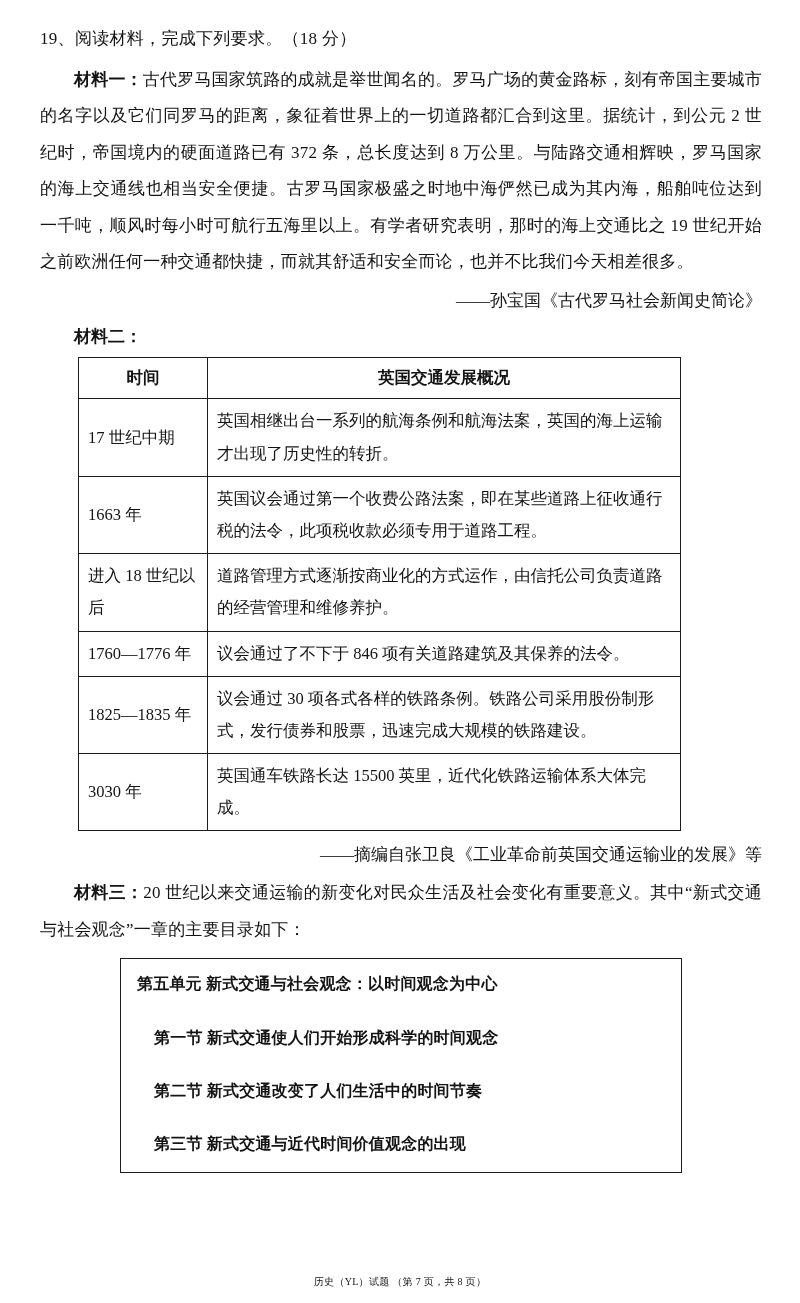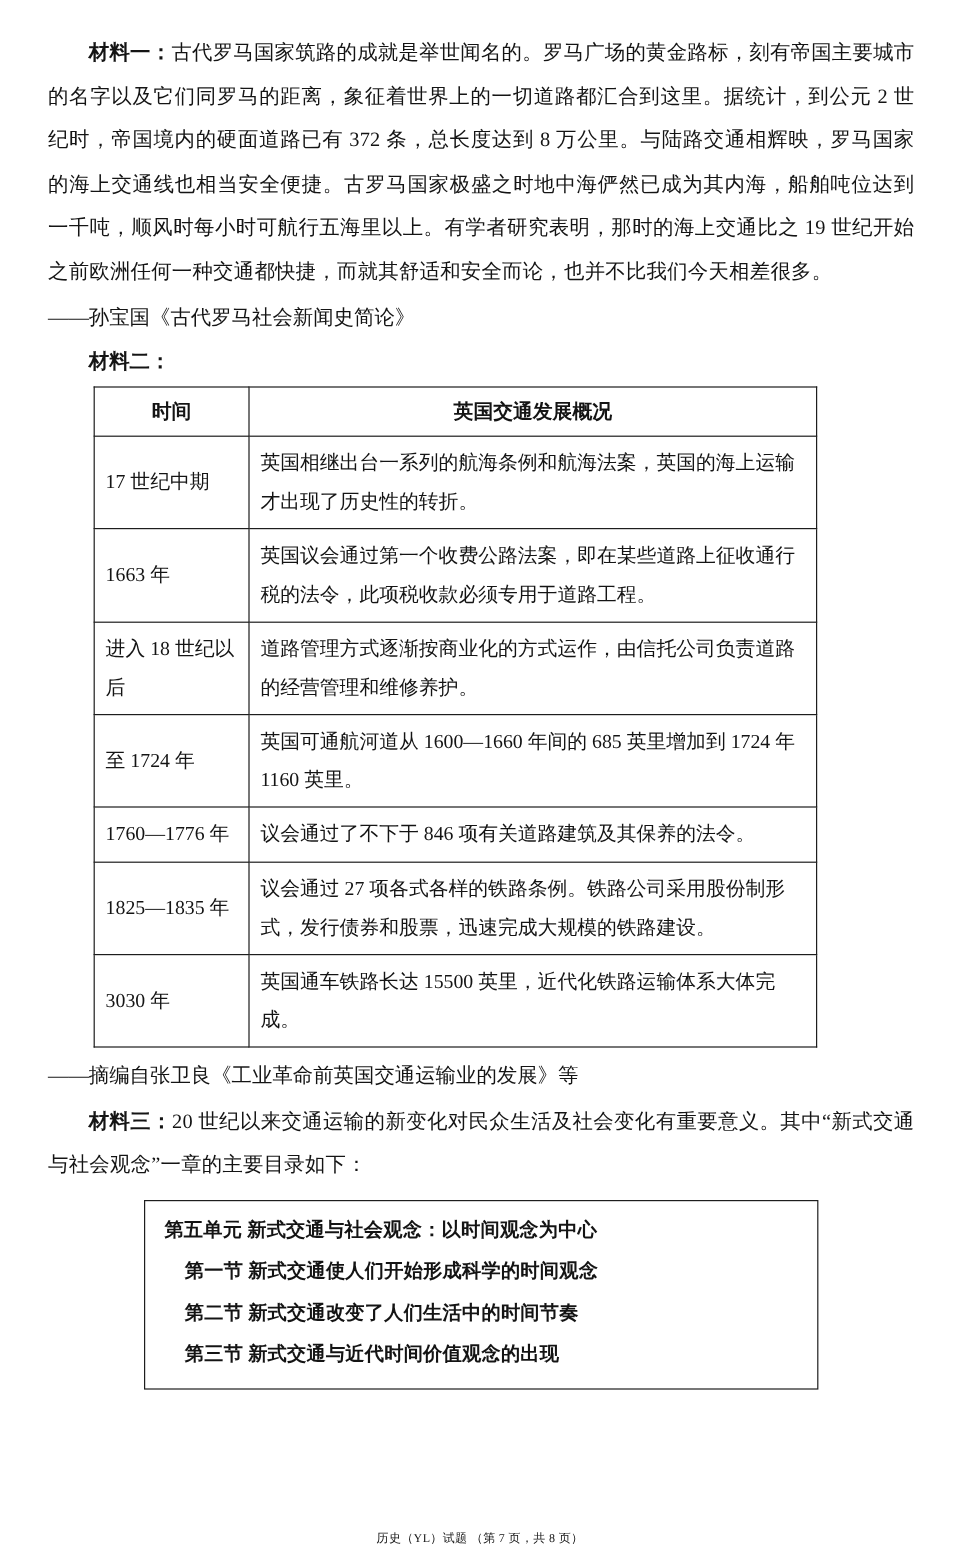--- a/index.html
+++ b/index.html
@@ -27,21 +27,21 @@
     font-size: 17px;
     line-height: 2.15;
     text-align: justify;
     text-indent: 2em;
     letter-spacing: 0.2px;
   }
   .bold { font-weight: bold; }
   .attribution {
     font-size: 17px;
     line-height: 2.1;
-    text-align: left;
+    text-align: right;
     margin: 2px 0 2px 0;
   }
   .attribution.inner { padding-right: 18px; }
   .m2-label {
     font-size: 17px;
     font-weight: bold;
     line-height: 2.05;
     padding-left: 2em;
   }
   table.m2 {
@@ -68,36 +68,37 @@
     margin: 10px auto 6px auto;
     border: 1.5px solid #1d1d1d;
     padding: 8px 14px 10px 16px;
   }
   .toc-box p {
     font-size: 16px;
     font-weight: bold;
     line-height: 2.15;
     letter-spacing: 0.2px;
   }
-  .toc-item { padding-left: 17px; }
+  .toc-item { padding-left: 17px; margin-top: 19px; }
   .footer {
     position: absolute;
     left: 0;
     bottom: 14px;
     width: 100%;
     text-align: center;
     font-size: 10px;
     letter-spacing: 0.3px;
   }
 </style>
 </head>
 <body>
 
 <div class="page">
 
+  <p class="question">19、阅读材料，完成下列要求。（18 分）</p>
 
   <p class="para"><span class="bold">材料一：</span><span>古代罗马国家筑路的成就是举世闻名的。罗马广场的黄金路标，刻有帝国主要城市的名字以及它们同罗马的距离，象征着世界上的一切道路都汇合到这里。据统计，到公元 2 世纪时，帝国境内的硬面道路已有 372 条，总长度达到 8 万公里。与陆路交通相辉映，罗马国家的海上交通线也相当安全便捷。古罗马国家极盛之时地中海俨然已成为其内海，船舶吨位达到一千吨，顺风时每小时可航行五海里以上。有学者研究表明，那时的海上交通比之 19 世纪开始之前欧洲任何一种交通都快捷，而就其舒适和安全而论，也并不比我们今天相差很多。</span></p>
 
   <p class="attribution">——孙宝国《古代罗马社会新闻史简论》</p>
 
   <p class="m2-label">材料二：</p>
 
   <table class="m2">
     <thead>
       <tr>
@@ -112,30 +113,26 @@
       </tr>
       <tr>
         <td class="time">1663 年</td>
         <td>英国议会通过第一个收费公路法案，即在某些道路上征收通行税的法令，此项税收款必须专用于道路工程。</td>
       </tr>
       <tr>
         <td class="time">进入 18 世纪以后</td>
         <td>道路管理方式逐渐按商业化的方式运作，由信托公司负责道路的经营管理和维修养护。</td>
       </tr>
       <tr>
-        <td class="time">至 1724 年</td>
-        <td>英国可通航河道从 1600—1660 年间的 685 英里增加到 1724 年 1160 英里。</td>
-      </tr>
-      <tr>
         <td class="time">1760—1776 年</td>
         <td>议会通过了不下于 846 项有关道路建筑及其保养的法令。</td>
       </tr>
       <tr>
         <td class="time">1825—1835 年</td>
-        <td>议会通过 27 项各式各样的铁路条例。铁路公司采用股份制形式，发行债券和股票，迅速完成大规模的铁路建设。</td>
+        <td>议会通过 30 项各式各样的铁路条例。铁路公司采用股份制形式，发行债券和股票，迅速完成大规模的铁路建设。</td>
       </tr>
       <tr>
         <td class="time">3030 年</td>
         <td>英国通车铁路长达 15500 英里，近代化铁路运输体系大体完成。</td>
       </tr>
     </tbody>
   </table>
 
   <p class="attribution">——摘编自张卫良《工业革命前英国交通运输业的发展》等</p>
 

